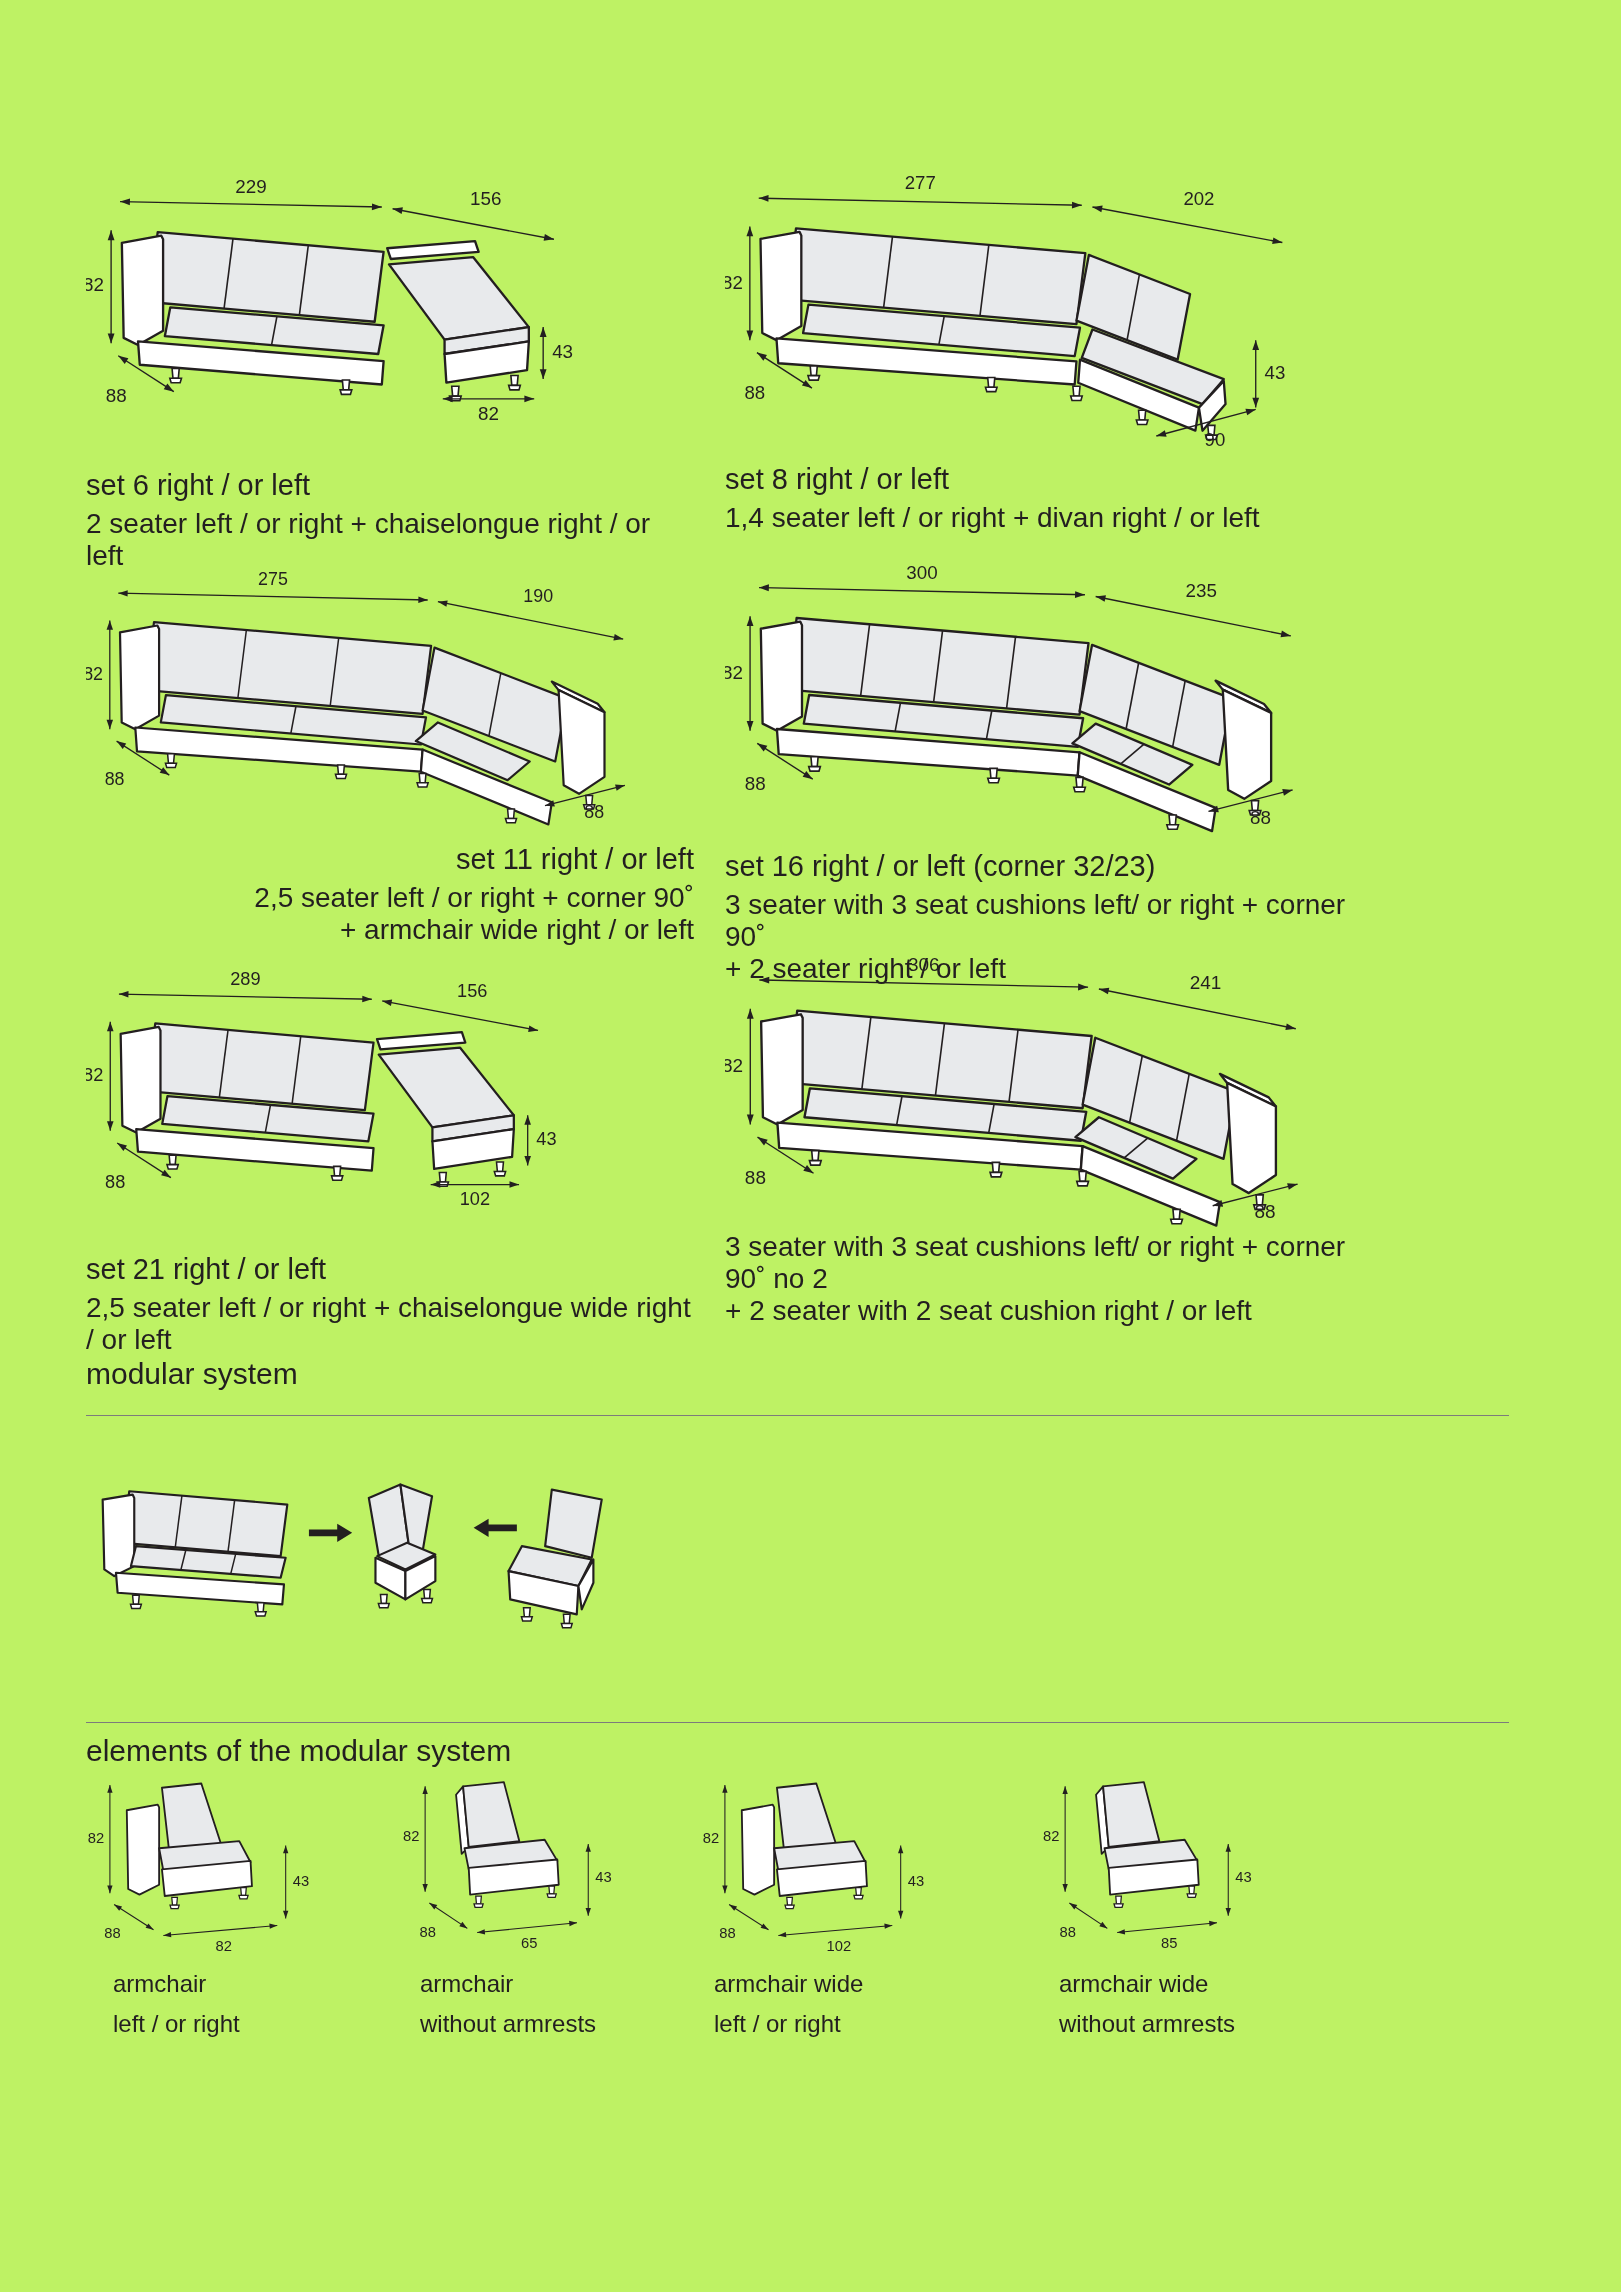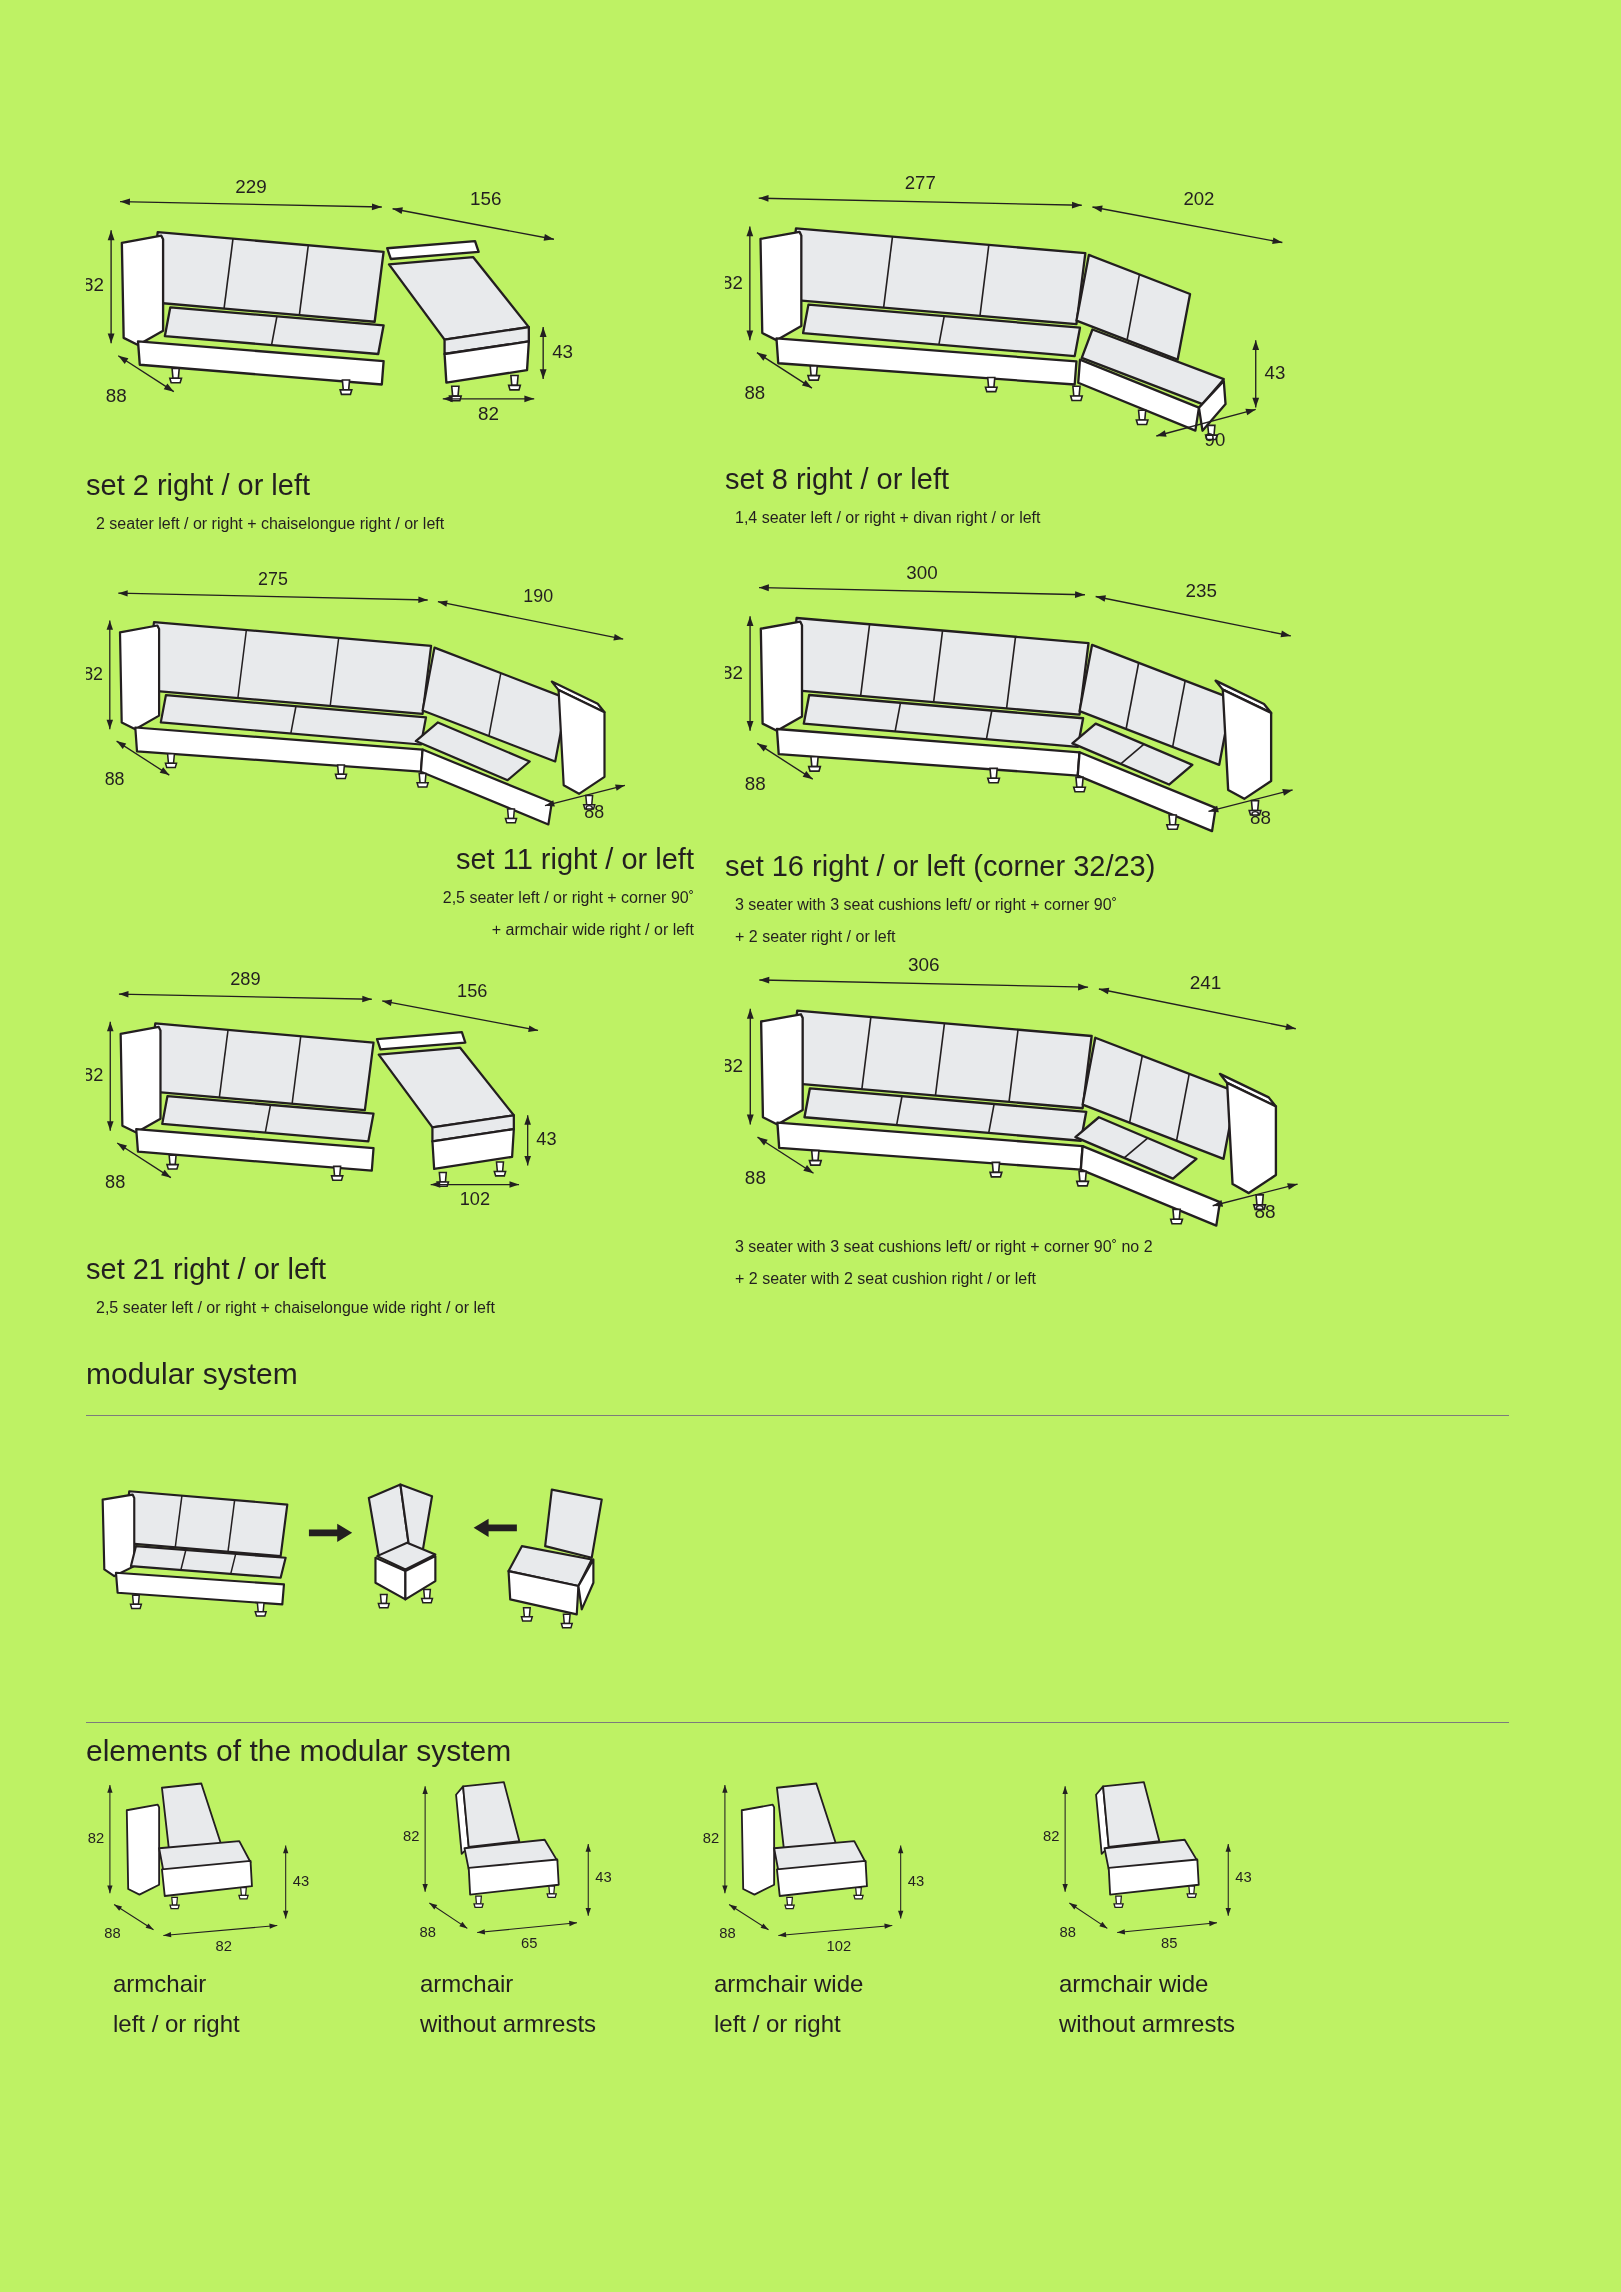--- a/index.html
+++ b/index.html
@@ -5,21 +5,21 @@
   html,body{margin:0;padding:0;background:#ffffff;}
   .page{
     position:relative;width:1621px;height:2293px;background:#bef264;
     font-family:"Liberation Sans","DejaVu Sans",sans-serif;color:#231f20;overflow:hidden;
   }
   .set-block{position:absolute;}
   .diagram{display:block;}
   .diagram svg{width:100%;display:block;}
   .diagram text{font:21px "Liberation Sans","DejaVu Sans",sans-serif;fill:#231f20;}
   .set-title{font-size:29px;font-weight:400;margin:13.7px 0 5.9px 0;}
-  .set-desc{font-size:16px;line-height:32px;font-weight:400;margin-left:10px;}
+  .set-desc{font-size:28px;line-height:32px;font-weight:400;}
   .section-title{position:absolute;font-size:30px;font-weight:400;margin:0;}
   .rule{position:absolute;height:0;border:none;border-top:1.6px solid #7c7c7c;margin:0;}
   .elem-label{position:absolute;font-size:24px;line-height:40px;}
 </style>
 </head>
 <body>
 
 <div class="page">
 
   <div class="set-block" style="left:86px;top:155px;width:588px;">
@@ -85,21 +85,21 @@
             <text x="520" y="226">43</text>
             <g stroke="#231f20" fill="#231f20" stroke-width="1.5">
               <line x1="398" y1="272" x2="500" y2="272"></line>
               <polygon stroke="none" points="500,272 489.0,268.2 489.0,275.8"></polygon>
               <polygon stroke="none" points="398,272 409.0,275.8 409.0,268.2"></polygon>
             </g>
             <text x="449" y="296" text-anchor="middle">82</text>
           </g>
         </svg>
       </div>
-    <div class="set-title">set 2 right / or left</div>
+    <div class="set-title">set 6 right / or left</div>
     <div class="set-desc">2 seater left / or right + chaiselongue right / or left</div>
     <div class="set-desc"></div>
   </div>
 
   <div class="set-block" style="left:725px;top:152px;width:627px;">
     <div class="diagram" style="width:568px;">
         <svg viewBox="0 0 640 335" xmlns="http://www.w3.org/2000/svg">
           <g>
             <path d="M80,86 L406,114 L396,194 L70,166 Z" fill="#e8eaec" stroke="#231f20" stroke-width="2.6" stroke-linejoin="round"></path>
             <line x1="188.7" y1="95.3" x2="178.7" y2="175.3" stroke="#231f20" stroke-width="1.8"></line>

